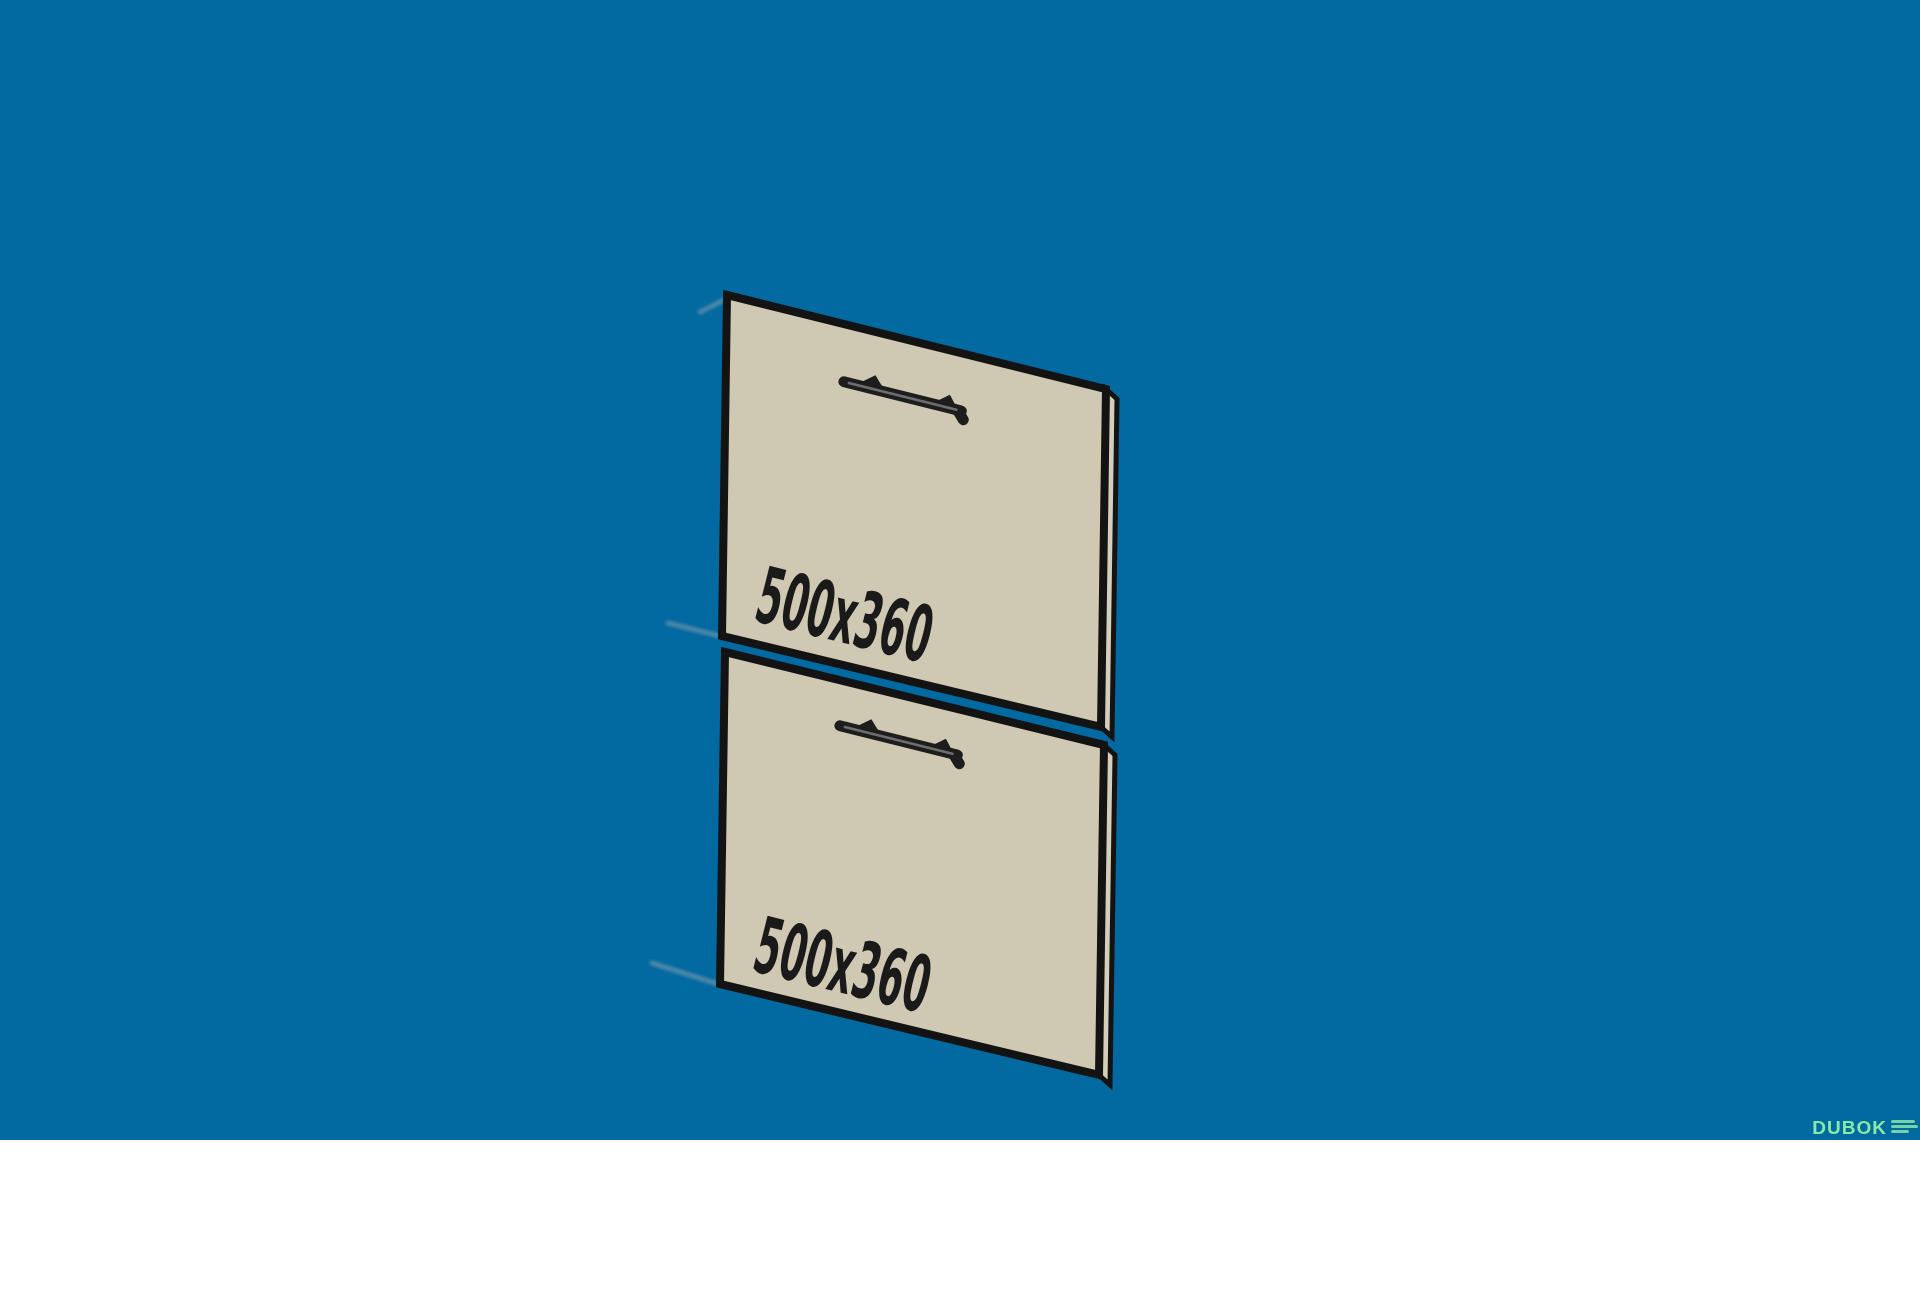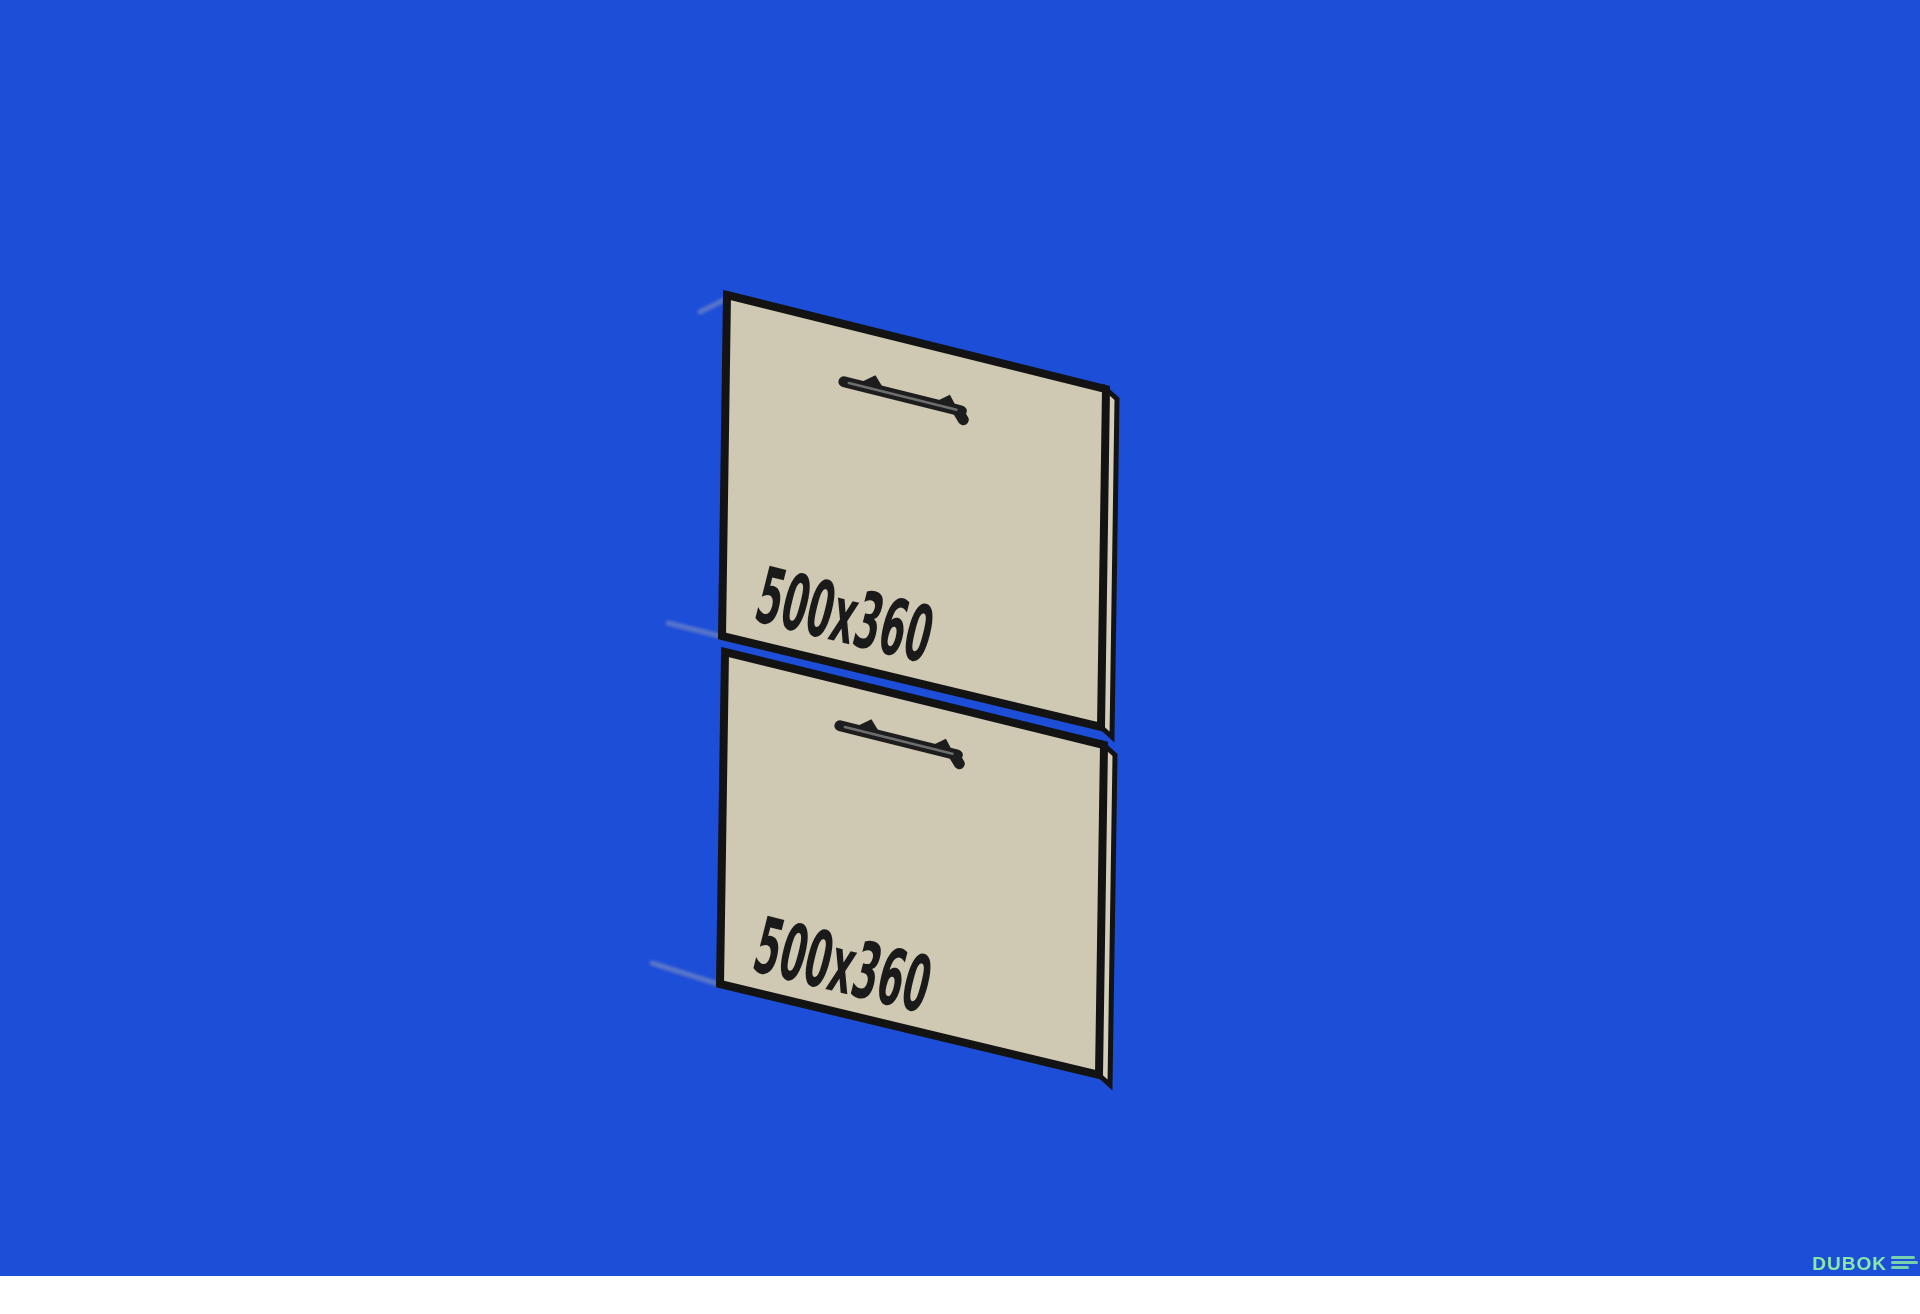--- a/index.html
+++ b/index.html
@@ -4,22 +4,22 @@
 <style>
   html, body {
     margin: 0;
     padding: 0;
     background: #ffffff;
     font-family: "Liberation Sans", sans-serif;
   }
   .stage {
     position: relative;
     width: 1920px;
-    height: 1276px;
-    background: #1d4ed8;
+    height: 1140px;
+    background: #0369a1;
     overflow: hidden;
   }
   svg.scene {
     position: absolute;
     left: 0;
     top: 0;
     display: block;
   }
   .panel-face {
     fill: #cfc9b3;

